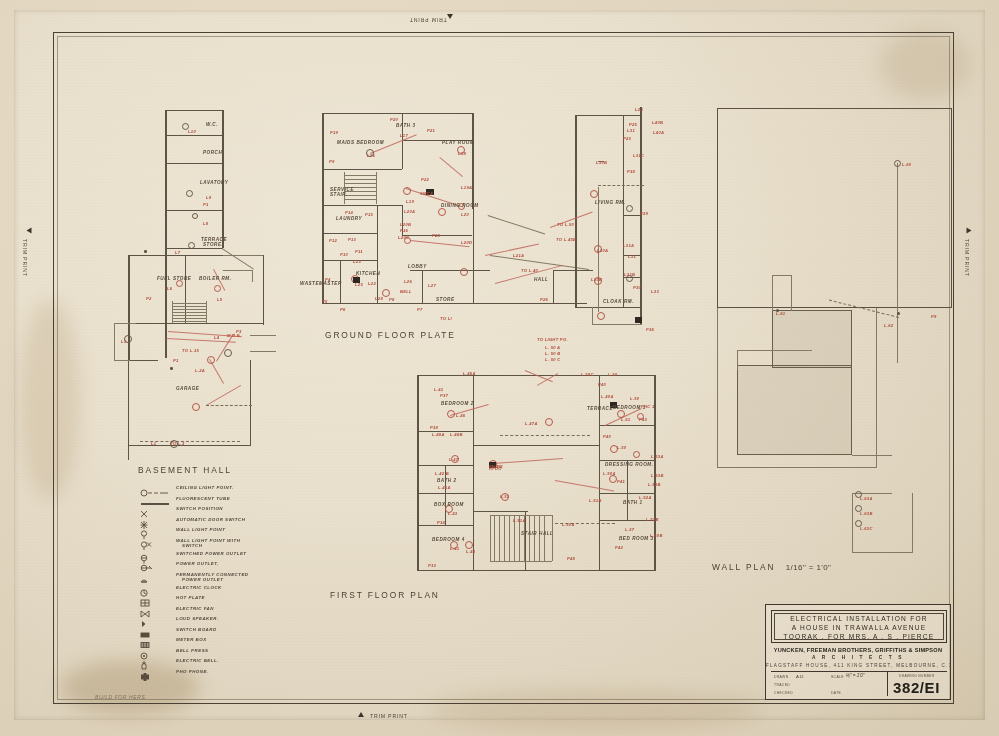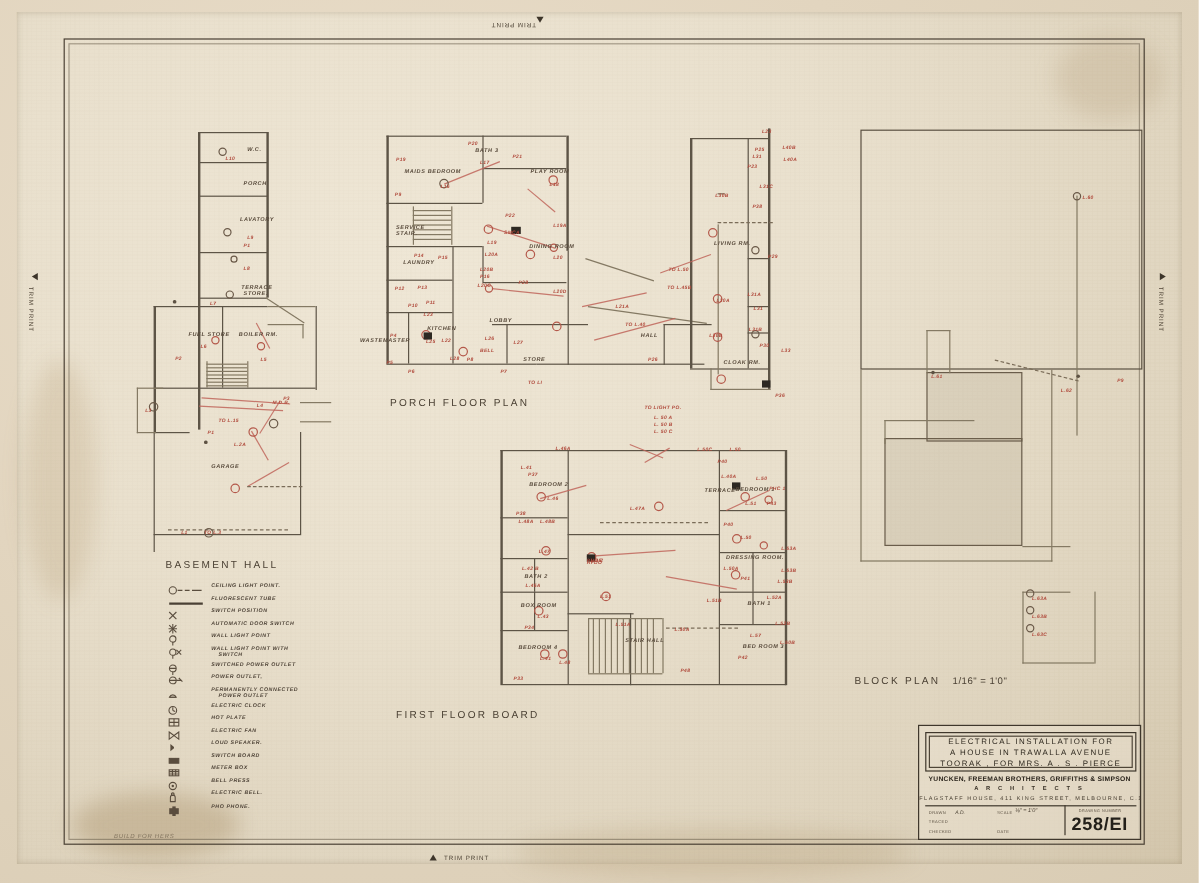--- a/index.html
+++ b/index.html
@@ -419,21 +419,21 @@
     <div class="circ red" style="left:280px;top:85px;width:8px;height:8px;"></div>
     <div class="circ red" style="left:284px;top:140px;width:8px;height:8px;"></div>
     <div class="circ red" style="left:284px;top:172px;width:8px;height:8px;"></div>
     <div class="circ red" style="left:287px;top:207px;width:8px;height:8px;"></div>
     <div class="circ" style="left:316px;top:100px;width:7px;height:7px;"></div>
     <div class="circ" style="left:316px;top:170px;width:7px;height:7px;"></div>
     <div class="sq" style="left:116px;top:84px;width:8px;height:6px;"></div>
     <div class="sq" style="left:43px;top:172px;width:7px;height:6px;"></div>
     <div class="sq" style="left:325px;top:212px;width:7px;height:6px;"></div>
 
-    <div class="ptitle" style="left:15px;top:225px;">PORCH   FLOOR   PLAN</div>
+    <div class="ptitle" style="left:15px;top:225px;">GROUND   FLOOR   PLATE</div>
   </div>
   <div id="ground-rooms">
       <div class="rl" style="position: absolute; left: 337px; top: 140px;">MAIDS BEDROOM</div>
       <div class="rl" style="position: absolute; left: 396px; top: 123px;">BATH 3</div>
       <div class="rl" style="position: absolute; left: 442px; top: 140px;">PLAY   ROOM</div>
       <div class="rl" style="position: absolute; left: 330px; top: 187px;">SERVICE</div>
       <div class="rl" style="position: absolute; left: 330px; top: 192px;">STAIR.</div>
       <div class="rl" style="position: absolute; left: 336px; top: 216px;">LAUNDRY</div>
       <div class="rl" style="position: absolute; left: 441px; top: 203px;">DINING ROOM</div>
       <div class="rl" style="position: absolute; left: 356px; top: 271px;">KITCHEN</div>
@@ -573,21 +573,21 @@
     <div class="circ red" style="left:140px;top:53px;width:8px;height:8px;"></div>
     <div class="circ red" style="left:96px;top:128px;width:8px;height:8px;"></div>
     <div class="circ red" style="left:212px;top:45px;width:8px;height:8px;"></div>
     <div class="circ red" style="left:205px;top:80px;width:8px;height:8px;"></div>
     <div class="circ red" style="left:204px;top:110px;width:8px;height:8px;"></div>
     <div class="circ red" style="left:228px;top:86px;width:7px;height:7px;"></div>
     <div class="circ red" style="left:232px;top:48px;width:7px;height:7px;"></div>
     <div class="sq" style="left:84px;top:97px;width:7px;height:6px;"></div>
     <div class="sq" style="left:205px;top:37px;width:7px;height:6px;"></div>
 
-    <div class="ptitle" style="left:-75px;top:225px;">FIRST   FLOOR   BOARD</div>
+    <div class="ptitle" style="left:-75px;top:225px;">FIRST   FLOOR   PLAN</div>
   </div>
   <div id="first-rooms">
       <div class="rl" style="position: absolute; left: 441px; top: 401px;">BEDROOM  2</div>
       <div class="rl" style="position: absolute; left: 437px; top: 478px;">BATH 2</div>
       <div class="rl" style="position: absolute; left: 434px; top: 502px;">BOX ROOM</div>
       <div class="rl" style="position: absolute; left: 432px; top: 537px;">BEDROOM 4</div>
       <div class="rl" style="position: absolute; left: 521px; top: 531px;">STAIR HALL</div>
       <div class="rl" style="position: absolute; left: 613px; top: 405px;">BEDROOM 1</div>
       <div class="rl" style="position: absolute; left: 587px; top: 406px;">TERRACE</div>
       <div class="rl" style="position: absolute; left: 605px; top: 462px;">DRESSING  ROOM.</div>
@@ -663,21 +663,21 @@
     <div class="thin" style="left:185px;top:58px;width:1px;height:200px;"></div>
     <div class="rdash" style="left:115px;top:212px;width:72px;transform:rotate(14deg);transform-origin:100% 0;"></div>
     <div class="circ" style="left:182px;top:55px;width:7px;height:7px;"></div>
     <div class="circ" style="left:143px;top:386px;width:7px;height:7px;"></div>
     <div class="circ" style="left:143px;top:400px;width:7px;height:7px;"></div>
     <div class="circ" style="left:143px;top:415px;width:7px;height:7px;"></div>
     <div class="dot" style="left:185px;top:207px;width:3px;height:3px;"></div>
     <div class="dot" style="left:64px;top:204px;width:3px;height:3px;"></div>
 
     <div class="ptitle" style="left:0px;top:457px;">
-      <span>BLOCK   PLAN</span>
+      <span>WALL   PLAN</span>
       <span class="sc" style="margin-left:6px;">1/16" = 1'0"</span>
     </div>
   </div>
   <div id="block-tags">
       <div class="tag" style="position: absolute; left: 902px; top: 162px;">L.60</div>
       <div class="tag" style="position: absolute; left: 931px; top: 314px;">P9</div>
       <div class="tag" style="position: absolute; left: 884px; top: 323px;">L.62</div>
       <div class="tag" style="position: absolute; left: 776px; top: 311px;">L.61</div>
       <div class="tag" style="position: absolute; left: 860px; top: 496px;">L.63A</div>
       <div class="tag" style="position: absolute; left: 860px; top: 511px;">L.63B</div>
@@ -848,18 +848,18 @@
     <div class="tb-val" style="left:30px;top:77px;"></div>
     <div class="tb-lbl" style="left:8px;top:86px;">CHECKED</div>
     <div class="tb-val" style="left:30px;top:85px;"></div>
 
     <div class="tb-lbl" style="left:65px;top:70px;">SCALE</div>
     <div class="tb-scale" style="left:80px;top:68px;">⅛" = 1'0"</div>
     <div class="tb-lbl" style="left:65px;top:86px;">DATE</div>
     <div class="tb-val" style="left:80px;top:85px;"></div>
 
     <div class="tb-numlbl" style="left:133px;top:69px;">DRAWING NUMBER</div>
-    <div class="tb-num" style="left:127px;top:74px;">258/EI</div>
+    <div class="tb-num" style="left:127px;top:74px;">382/EI</div>
   </div>
 
   <div class="bottom-scrawl" style="left:95px;top:694px;">BUILD FOR HERS</div>
 
 </div>
 
 </body></html>

